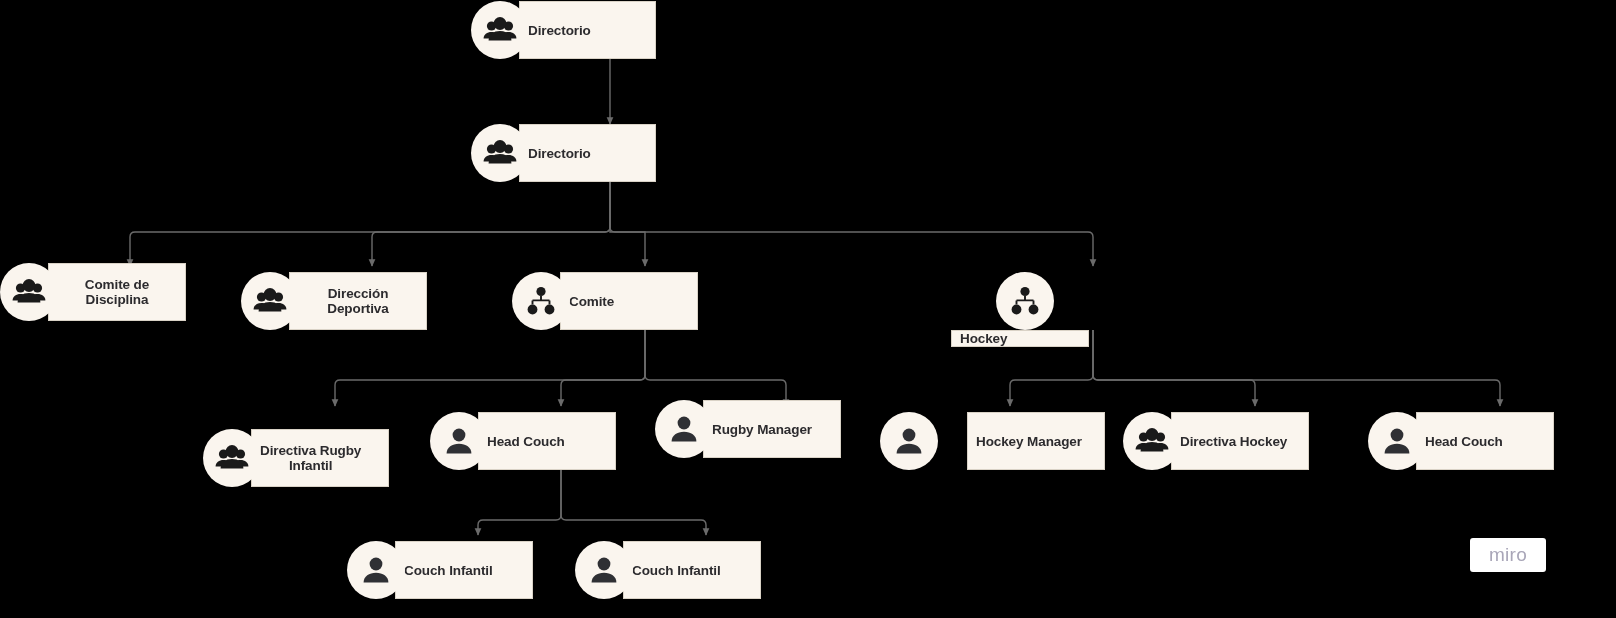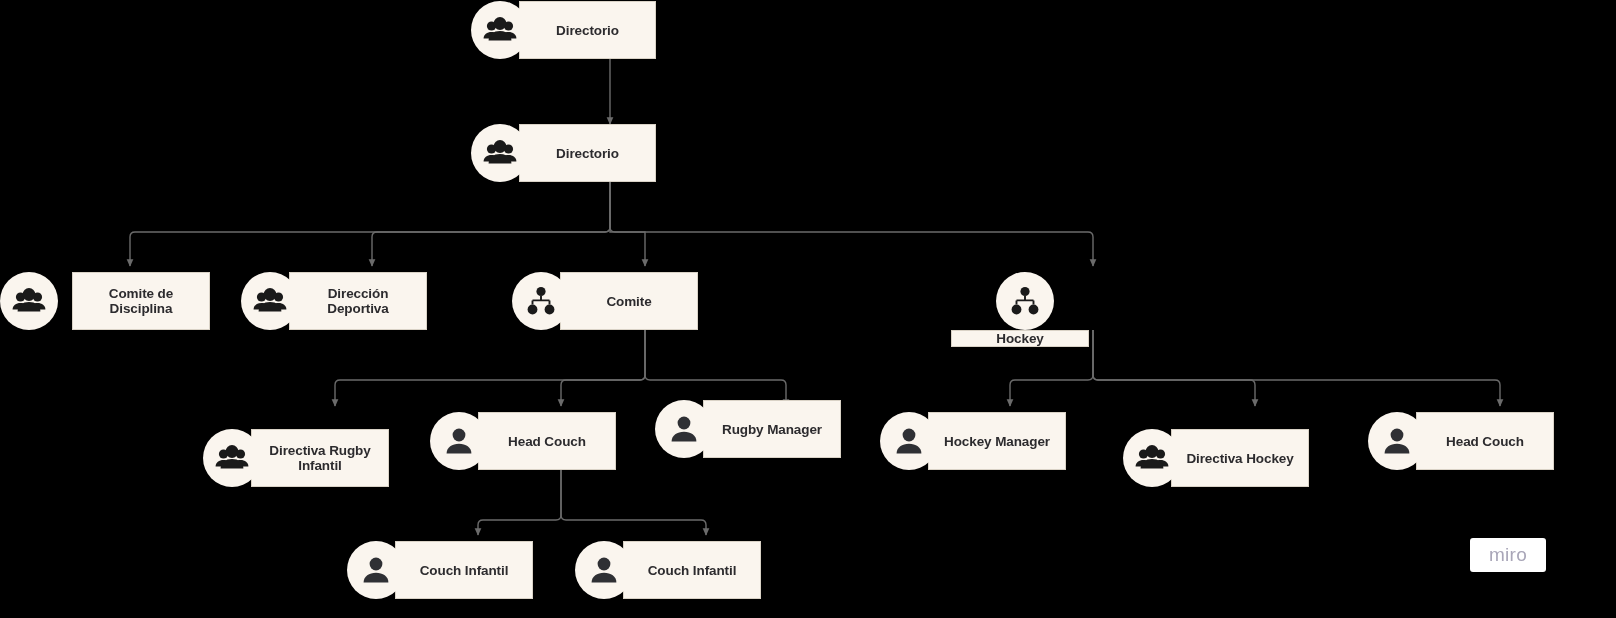--- a/index.html
+++ b/index.html
@@ -47,21 +47,20 @@
   .node-box {
     position: relative;
     z-index: 2;
     margin-left: -10px;
     height: 58px;
     box-sizing: border-box;
     background: #FAF5EE;
     border: 1px solid #d9d2c6;
     display: flex;
     align-items: center;
-    justify-content: center;
     padding: 0 8px;
   }
   .node-label {
     color: #2C2B2E;
     font-size: 13.5px;
     font-weight: bold;
     line-height: 15px;
     text-align: center;
     letter-spacing: -0.1px;
     white-space: pre-line;
@@ -139,21 +138,21 @@
             <circle cx="26.5" cy="14" r="4.6" fill="#1a1a1a"></circle>
             <path d="M18.6 26.5c0-4.2 3.5-6.6 7.9-6.6s7.9 2.4 7.9 6.6z" fill="#1a1a1a"></path>
             <circle cx="18" cy="11.5" r="6.4" fill="#1a1a1a"></circle>
             <path d="M6.6 28.4c0-5.9 5-9.3 11.4-9.3s11.4 3.4 11.4 9.3z" fill="#1a1a1a"></path>
           </svg>
         </div>
         <div class="node-box" style="width: 137px;">
           <span class="node-label">Directorio</span>
         </div>
       </div>
-      <div class="node" style="left: 0px; top: 272px; gap: 24px;">
+      <div class="node" style="left: 0px; top: 263px;">
         <div class="node-icon">
           <svg width="36" height="36" viewBox="0 0 36 36">
             <circle cx="9.5" cy="14" r="4.6" fill="#1a1a1a"></circle>
             <path d="M1.6 26.5c0-4.2 3.5-6.6 7.9-6.6s7.9 2.4 7.9 6.6z" fill="#1a1a1a"></path>
             <circle cx="26.5" cy="14" r="4.6" fill="#1a1a1a"></circle>
             <path d="M18.6 26.5c0-4.2 3.5-6.6 7.9-6.6s7.9 2.4 7.9 6.6z" fill="#1a1a1a"></path>
             <circle cx="18" cy="11.5" r="6.4" fill="#1a1a1a"></circle>
             <path d="M6.6 28.4c0-5.9 5-9.3 11.4-9.3s11.4 3.4 11.4 9.3z" fill="#1a1a1a"></path>
           </svg>
         </div>
@@ -233,32 +232,32 @@
         <div class="node-icon">
           <svg width="34" height="34" viewBox="0 0 34 34">
             <circle cx="17" cy="11" r="6.4" fill="#2F3034"></circle>
             <path d="M4.6 29.5c0-6.2 5.6-9.7 12.4-9.7s12.4 3.5 12.4 9.7z" fill="#2F3034"></path>
           </svg>
         </div>
         <div class="node-box" style="width: 138px;">
           <span class="node-label">Rugby Manager</span>
         </div>
       </div>
-      <div class="node" style="left: 880px; top: 412px;">
+      <div class="node" style="left: 880px; top: 412px; gap: 39px;">
         <div class="node-icon">
           <svg width="34" height="34" viewBox="0 0 34 34">
             <circle cx="17" cy="11" r="6.4" fill="#2F3034"></circle>
             <path d="M4.6 29.5c0-6.2 5.6-9.7 12.4-9.7s12.4 3.5 12.4 9.7z" fill="#2F3034"></path>
           </svg>
         </div>
         <div class="node-box" style="width: 138px;">
           <span class="node-label">Hockey Manager</span>
         </div>
       </div>
-      <div class="node" style="left: 1123px; top: 412px; margin-top: 17px;">
+      <div class="node" style="left: 1123px; top: 412px;">
         <div class="node-icon">
           <svg width="36" height="36" viewBox="0 0 36 36">
             <circle cx="9.5" cy="14" r="4.6" fill="#1a1a1a"></circle>
             <path d="M1.6 26.5c0-4.2 3.5-6.6 7.9-6.6s7.9 2.4 7.9 6.6z" fill="#1a1a1a"></path>
             <circle cx="26.5" cy="14" r="4.6" fill="#1a1a1a"></circle>
             <path d="M18.6 26.5c0-4.2 3.5-6.6 7.9-6.6s7.9 2.4 7.9 6.6z" fill="#1a1a1a"></path>
             <circle cx="18" cy="11.5" r="6.4" fill="#1a1a1a"></circle>
             <path d="M6.6 28.4c0-5.9 5-9.3 11.4-9.3s11.4 3.4 11.4 9.3z" fill="#1a1a1a"></path>
           </svg>
         </div>

